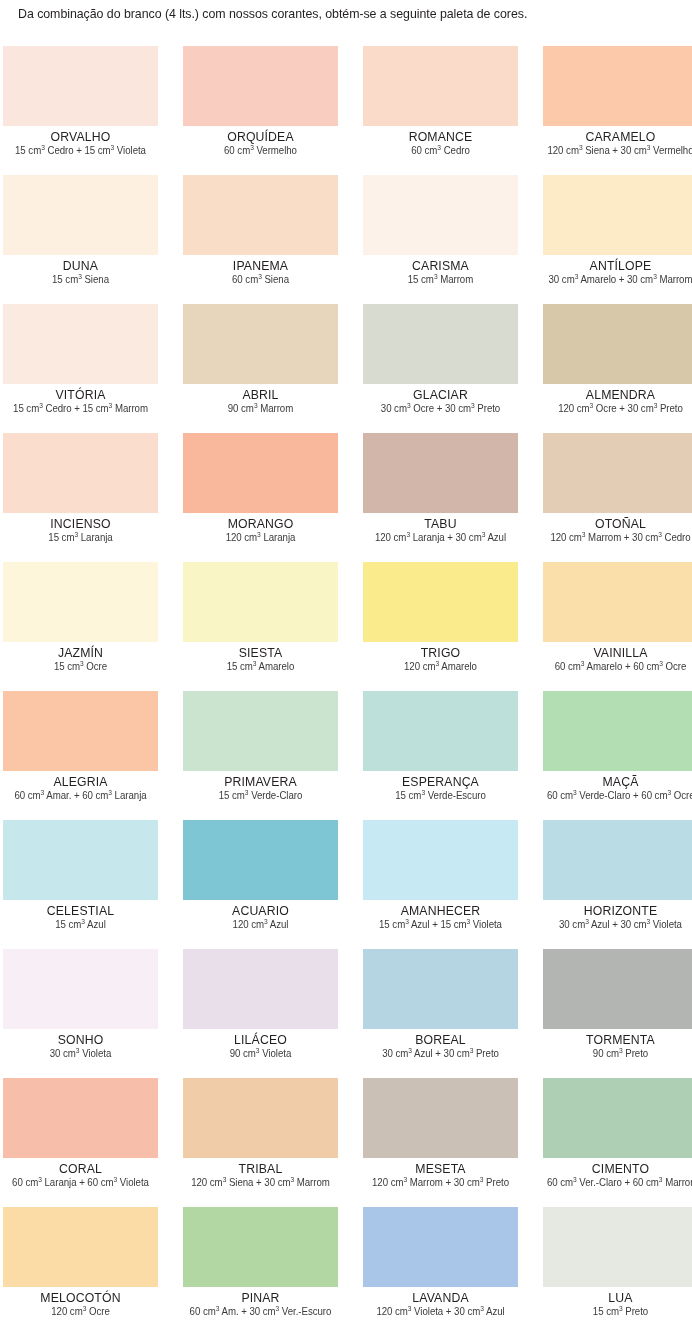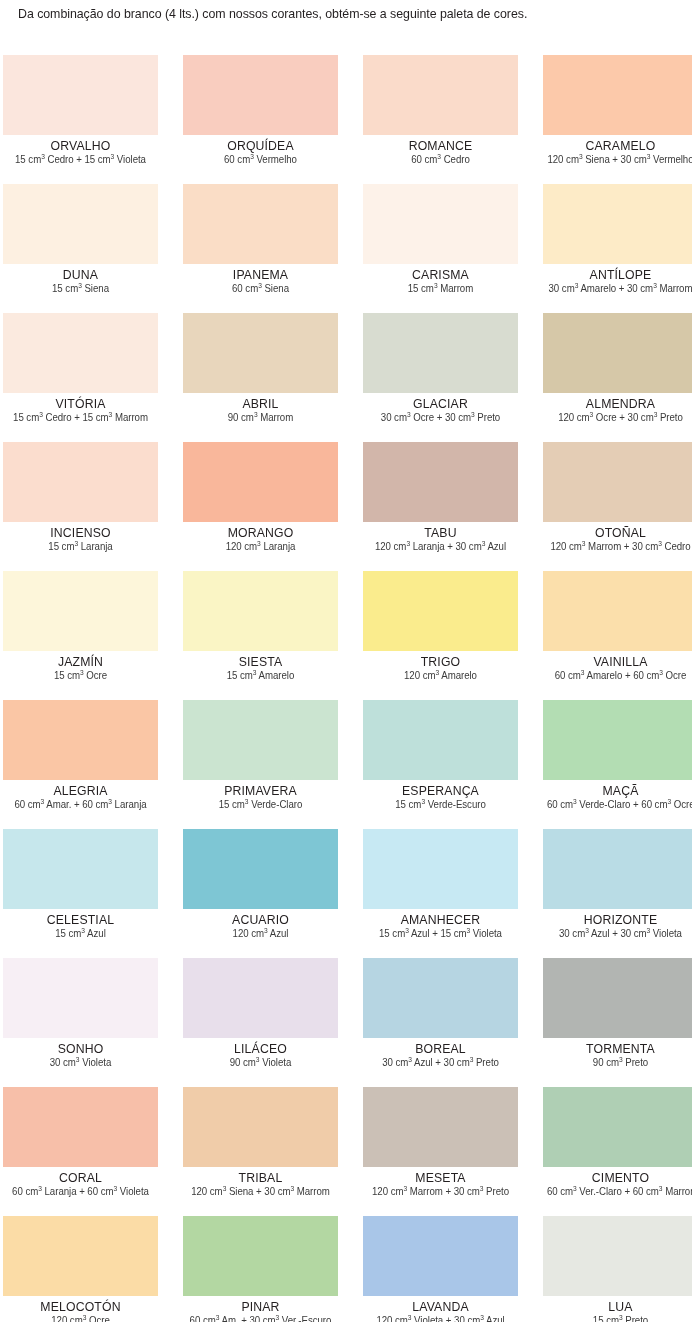--- a/index.html
+++ b/index.html
@@ -42,21 +42,20 @@
     width: 692px;
     height: 129px;
     box-sizing: border-box;
   }
   .cell {
     width: 155px;
     margin-right: 25px;
     display: flex;
     flex-direction: column;
     align-items: stretch;
-    justify-content: center;
   }
   .cell:last-child {
     margin-right: 0;
   }
   .col0 { margin-left: 3px; }
   .swatch {
     width: 155px;
     height: 80px;
     display: block;
   }

